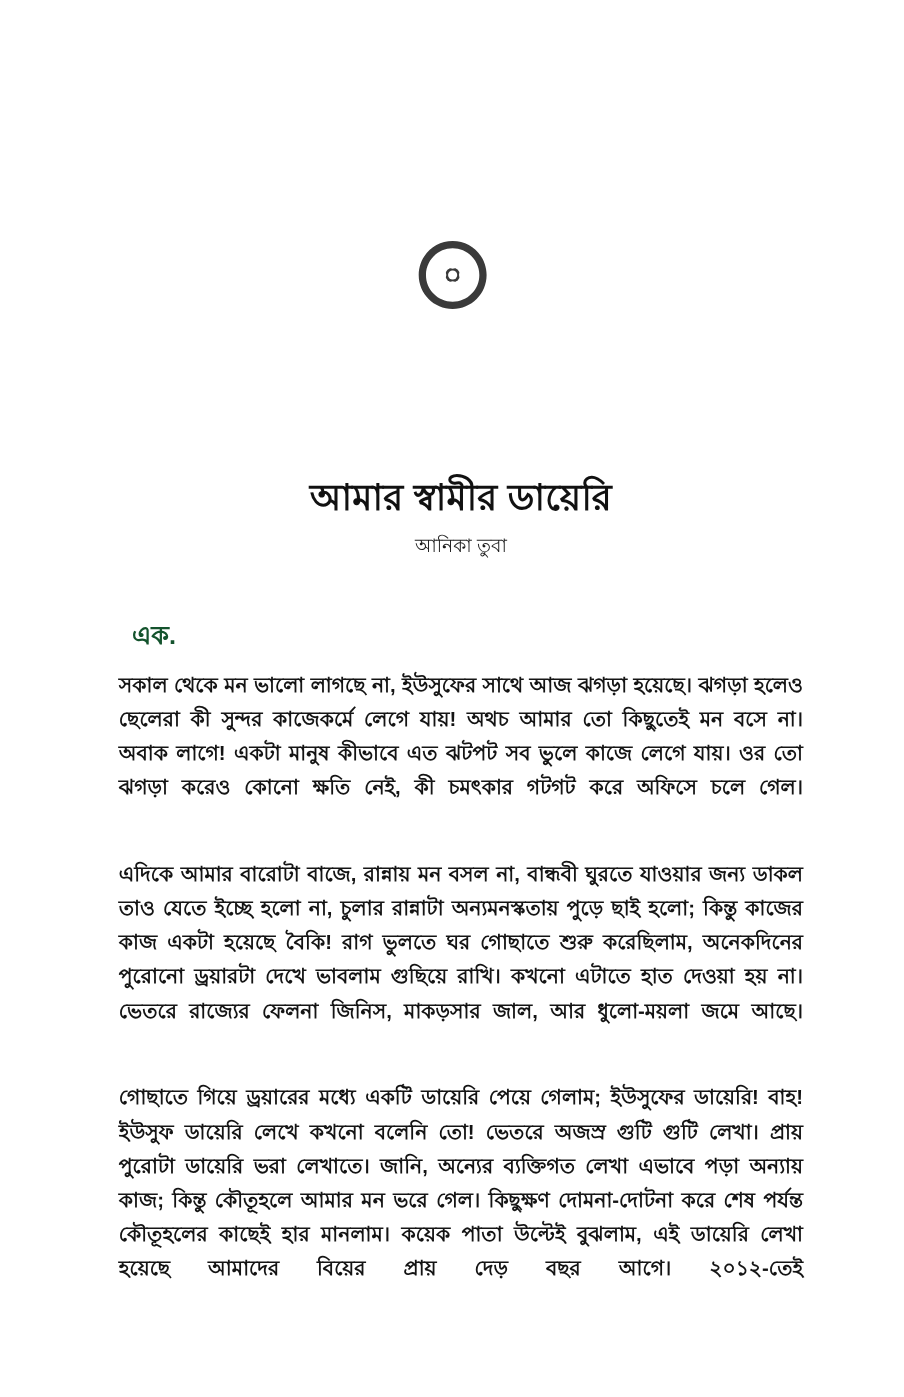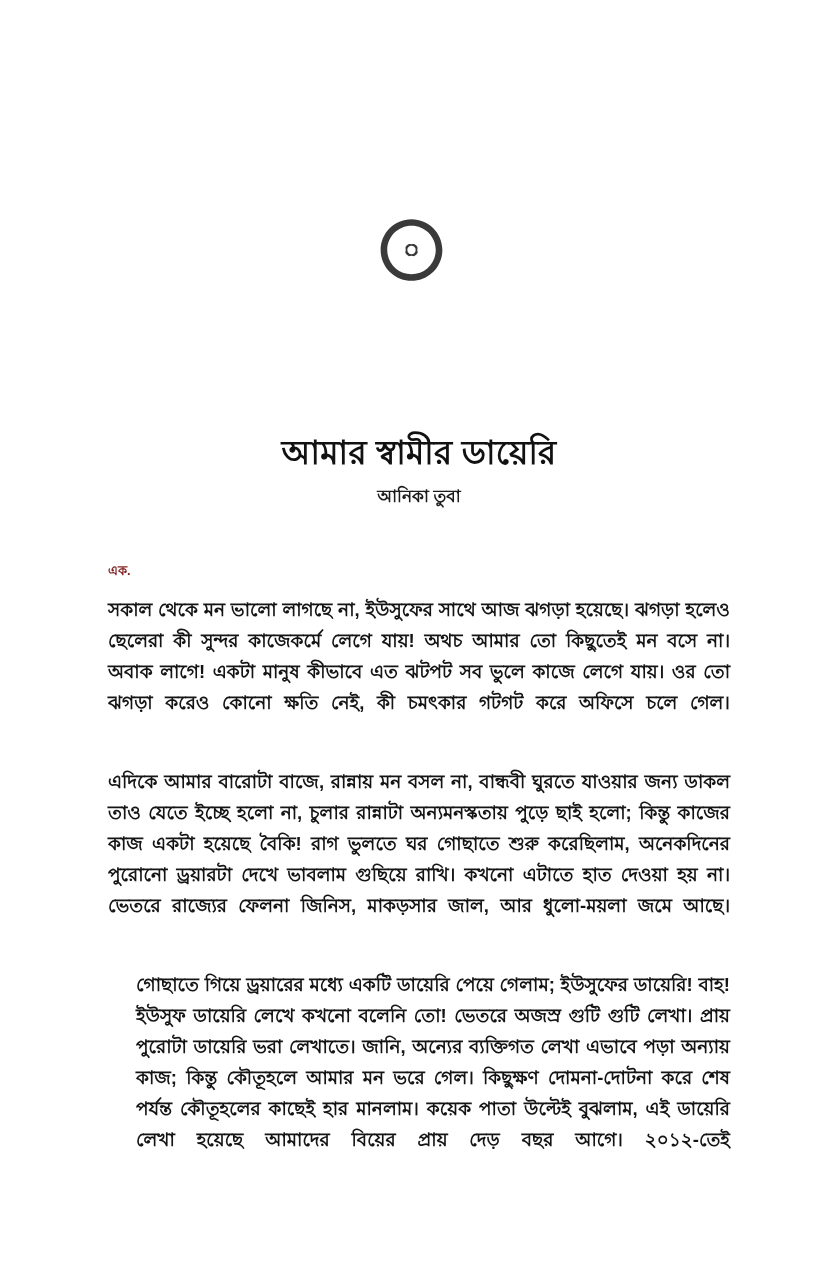--- a/index.html
+++ b/index.html
@@ -55,54 +55,53 @@
     font-size: 33px;
     font-weight: 700;
     line-height: 1.28;
     letter-spacing: 0.2px;
     color: #111111;
   }
   .book-author {
     margin: 12px 0 0 0;
     font-family: "Liberation Sans", "DejaVu Sans", sans-serif;
     font-size: 17px;
-    font-weight: 700;
+    font-weight: 400;
     line-height: 1.3;
     color: #1c1c1c;
   }
 
   
   .text-column {
     position: absolute;
     top: 562px;
     left: 108px;
     width: 622px;
   }
   .section-heading {
-    margin: 0 0 14px 0;
+    margin: 0 0 14px 12px;
     font-family: "Liberation Sans", "DejaVu Sans", sans-serif;
-    font-size: 13px;
+    font-size: 23px;
     font-weight: 700;
     line-height: 1.35;
-    color: #7f1d1d;
+    color: #14532d;
   }
   .body-para {
     margin: 0 0 17px 0;
     font-family: "Liberation Sans", "DejaVu Sans", sans-serif;
     font-size: 18.5px;
     font-weight: 700;
     line-height: 31px;
     text-align: justify;
     text-justify: inter-word;
     color: #141414;
     word-spacing: 0.5px;
   }
   .body-para:last-child {
     margin-bottom: 0;
-    margin-left: 28px;
   }
   
   .body-para::after {
     content: "";
     display: inline-block;
     width: 100%;
   }
 </style>
 </head>
 <body>

